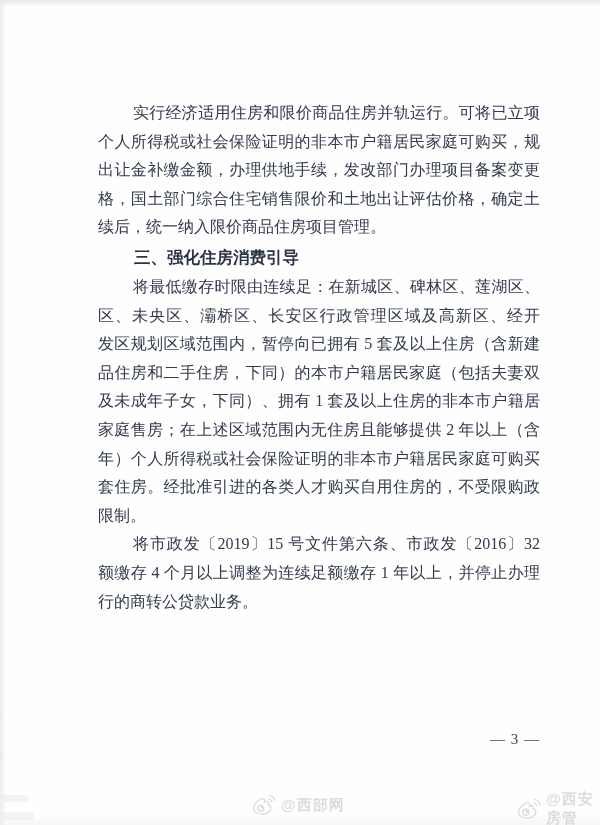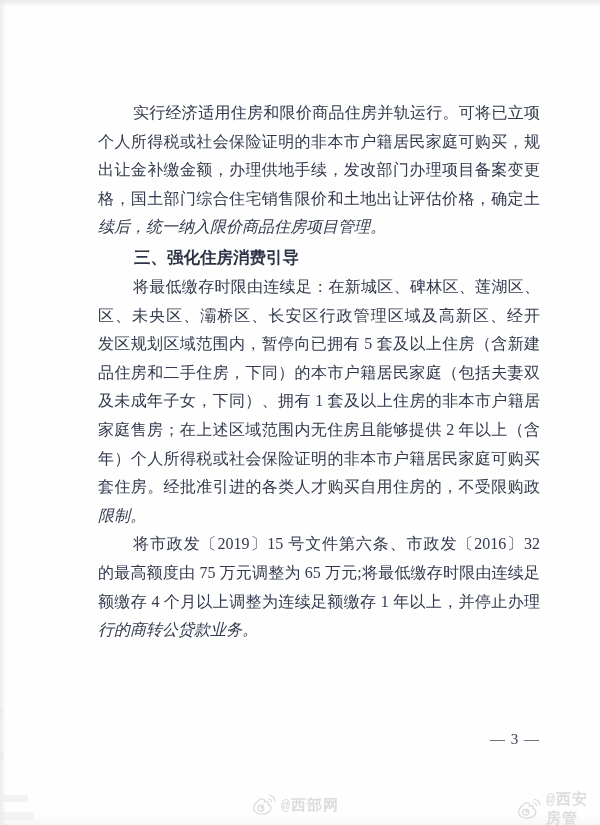--- a/index.html
+++ b/index.html
@@ -30,21 +30,21 @@
   }
   .line {
     height: 28.6px;
     line-height: 28.6px;
     font-size: 16px;
     text-align: justify;
     text-align-last: justify;
     overflow: hidden;
   }
   .line.first { text-indent: 35px; }
-  .line.end   { text-align: center; text-align-last: left; font-style: italic; }
+  .line.end   { text-align: center; text-align-last: left; }
   .line.heading {
     font-family: "Liberation Sans", "DejaVu Sans", sans-serif;
     font-weight: bold;
     font-size: 16.5px;
     color: #2c3345;
     text-align: left;
     text-align-last: left;
     text-indent: 36px;
     height: 31px;
     line-height: 31px;
@@ -58,21 +58,21 @@
     font-size: 15px;
     letter-spacing: 1px;
     color: #3a4254;
   }
   .wm {
     position: absolute;
     display: flex;
     align-items: center;
     gap: 5px;
     color: #dcdcdc;
-    font-family: Liberation Mono, monospace;
+    font-family: Liberation Sans, sans-serif;
     font-weight: bold;
     font-size: 15px;
     letter-spacing: 1px;
     user-select: none;
   }
   .wm-left  { left: 250px; top: 794px; }
   .wm-right { left: 515px; top: 790px; }
   .wm svg { display: block; }
   .artifact {
     position: absolute;
@@ -99,21 +99,20 @@
     <div class="line first">将最低缴存时限由连续足：在新城区、碑林区、莲湖区、雁塔</div>
     <div class="line">区、未央区、灞桥区、长安区行政管理区域及高新区、经开区、</div>
     <div class="line">发区规划区域范围内，暂停向已拥有 5 套及以上住房（含新建商</div>
     <div class="line">品住房和二手住房，下同）的本市户籍居民家庭（包括夫妻双方</div>
     <div class="line">及未成年子女，下同）、拥有 1 套及以上住房的非本市户籍居民</div>
     <div class="line">家庭售房；在上述区域范围内无住房且能够提供 2 年以上（含 2</div>
     <div class="line">年）个人所得税或社会保险证明的非本市户籍居民家庭可购买 1</div>
     <div class="line">套住房。经批准引进的各类人才购买自用住房的，不受限购政策</div>
     <div class="line end">限制。</div>
     <div class="line first">将市政发〔2019〕15 号文件第六条、市政发〔2016〕32 号</div>
-    <div class="line">的最高额度由 75 万元调整为 65 万元;将最低缴存时限由连续足</div>
     <div class="line">额缴存 4 个月以上调整为连续足额缴存 1 年以上，并停止办理试</div>
     <div class="line end">行的商转公贷款业务。</div>
   </div>
 
   <div class="pagenum">— 3 —</div>
 
   <div class="wm wm-left">
     <span>
       <svg width="26" height="22" viewBox="0 0 26 22">
         <g fill="none" stroke="#dcdcdc" stroke-width="1.3" stroke-linecap="round">

